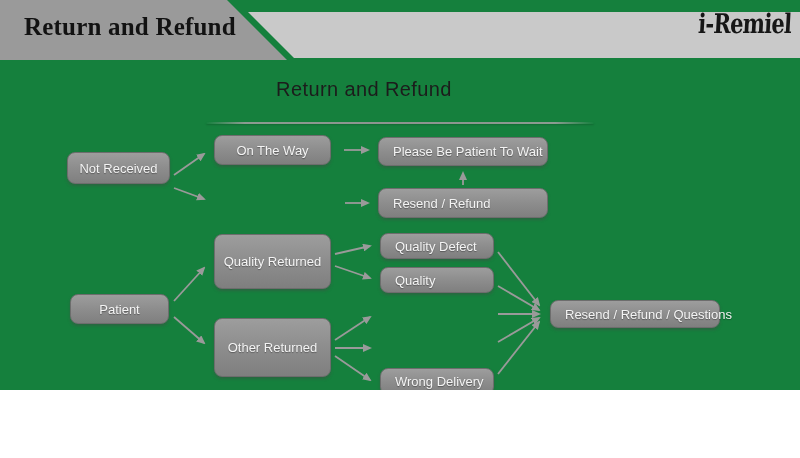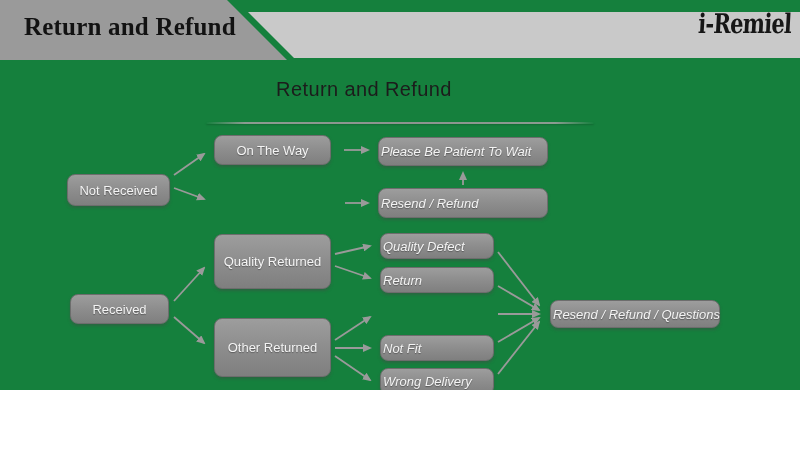--- a/index.html
+++ b/index.html
@@ -79,21 +79,21 @@
     border-radius: 8px;
     background: linear-gradient(180deg, #9d9d9d 0%, #8d8d8d 50%, #7f7f7f 100%);
     border: 1px solid #6d6d6d;
     box-shadow: 0 2px 3px rgba(70,70,70,0.45);
     color: #f4f4f4;
     font-size: 13px;
     text-shadow: 0 1px 1px rgba(0,0,0,0.35);
     white-space: nowrap;
   }
   .node.center { justify-content: center; }
-  .node.left   { justify-content: flex-start; padding-left: 2px; font-style: italic; }
+  .node.left   { justify-content: flex-start; padding-left: 14px; }
 
   svg.arrows { position: absolute; left: 0; top: 0; pointer-events: none; }
 </style>
 </head>
 <body>
 
 <div id="stage">
 
   <div class="hdr-light"></div>
   <div class="hdr-dark"></div>
@@ -131,29 +131,28 @@
       <line x1="335" y1="356" x2="370" y2="380" marker-end="url(#ah)"></line>
 
       <line x1="498" y1="252" x2="539" y2="305" marker-end="url(#ah)"></line>
       <line x1="498" y1="286" x2="539" y2="310" marker-end="url(#ah)"></line>
       <line x1="498" y1="314" x2="539" y2="314" marker-end="url(#ah)"></line>
       <line x1="498" y1="342" x2="539" y2="318" marker-end="url(#ah)"></line>
       <line x1="498" y1="374" x2="539" y2="322" marker-end="url(#ah)"></line>
     </g>
   </svg>
 
-  <div class="node center" style="left:67px;  top:174px; width:103px; height:32px">Not Received</div>
+  <div class="node center" style="left:67px;  top:152px; width:103px; height:32px">Not Received</div>
   <div class="node center" style="left:214px; top:135px; width:117px; height:30px">On The Way</div>
   <div class="node left" style="left:378px; top:137px; width:170px; height:29px">Please Be Patient To Wait</div>
   <div class="node left" style="left:378px; top:188px; width:170px; height:30px">Resend / Refund</div>
 
-  <div class="node center" style="left:70px;  top:294px; width:99px;  height:30px">Received</div>
+  <div class="node center" style="left:70px;  top:294px; width:99px;  height:30px">Patient</div>
   <div class="node center" style="left:214px; top:234px; width:117px; height:55px">Quality Returned</div>
   <div class="node center" style="left:214px; top:318px; width:117px; height:59px">Other Returned</div>
 
   <div class="node left" style="left:380px; top:233px; width:114px; height:26px">Quality Defect</div>
-  <div class="node left" style="left:380px; top:267px; width:114px; height:26px">Return</div>
-  <div class="node left" style="left:380px; top:335px; width:114px; height:26px">Not Fit</div>
+  <div class="node left" style="left:380px; top:267px; width:114px; height:26px">Quality</div>
   <div class="node left" style="left:380px; top:368px; width:114px; height:27px">Wrong Delivery</div>
 
   <div class="node left" style="left:550px; top:300px; width:170px; height:28px">Resend / Refund / Questions</div>
 
 </div>
 
 </body></html>

